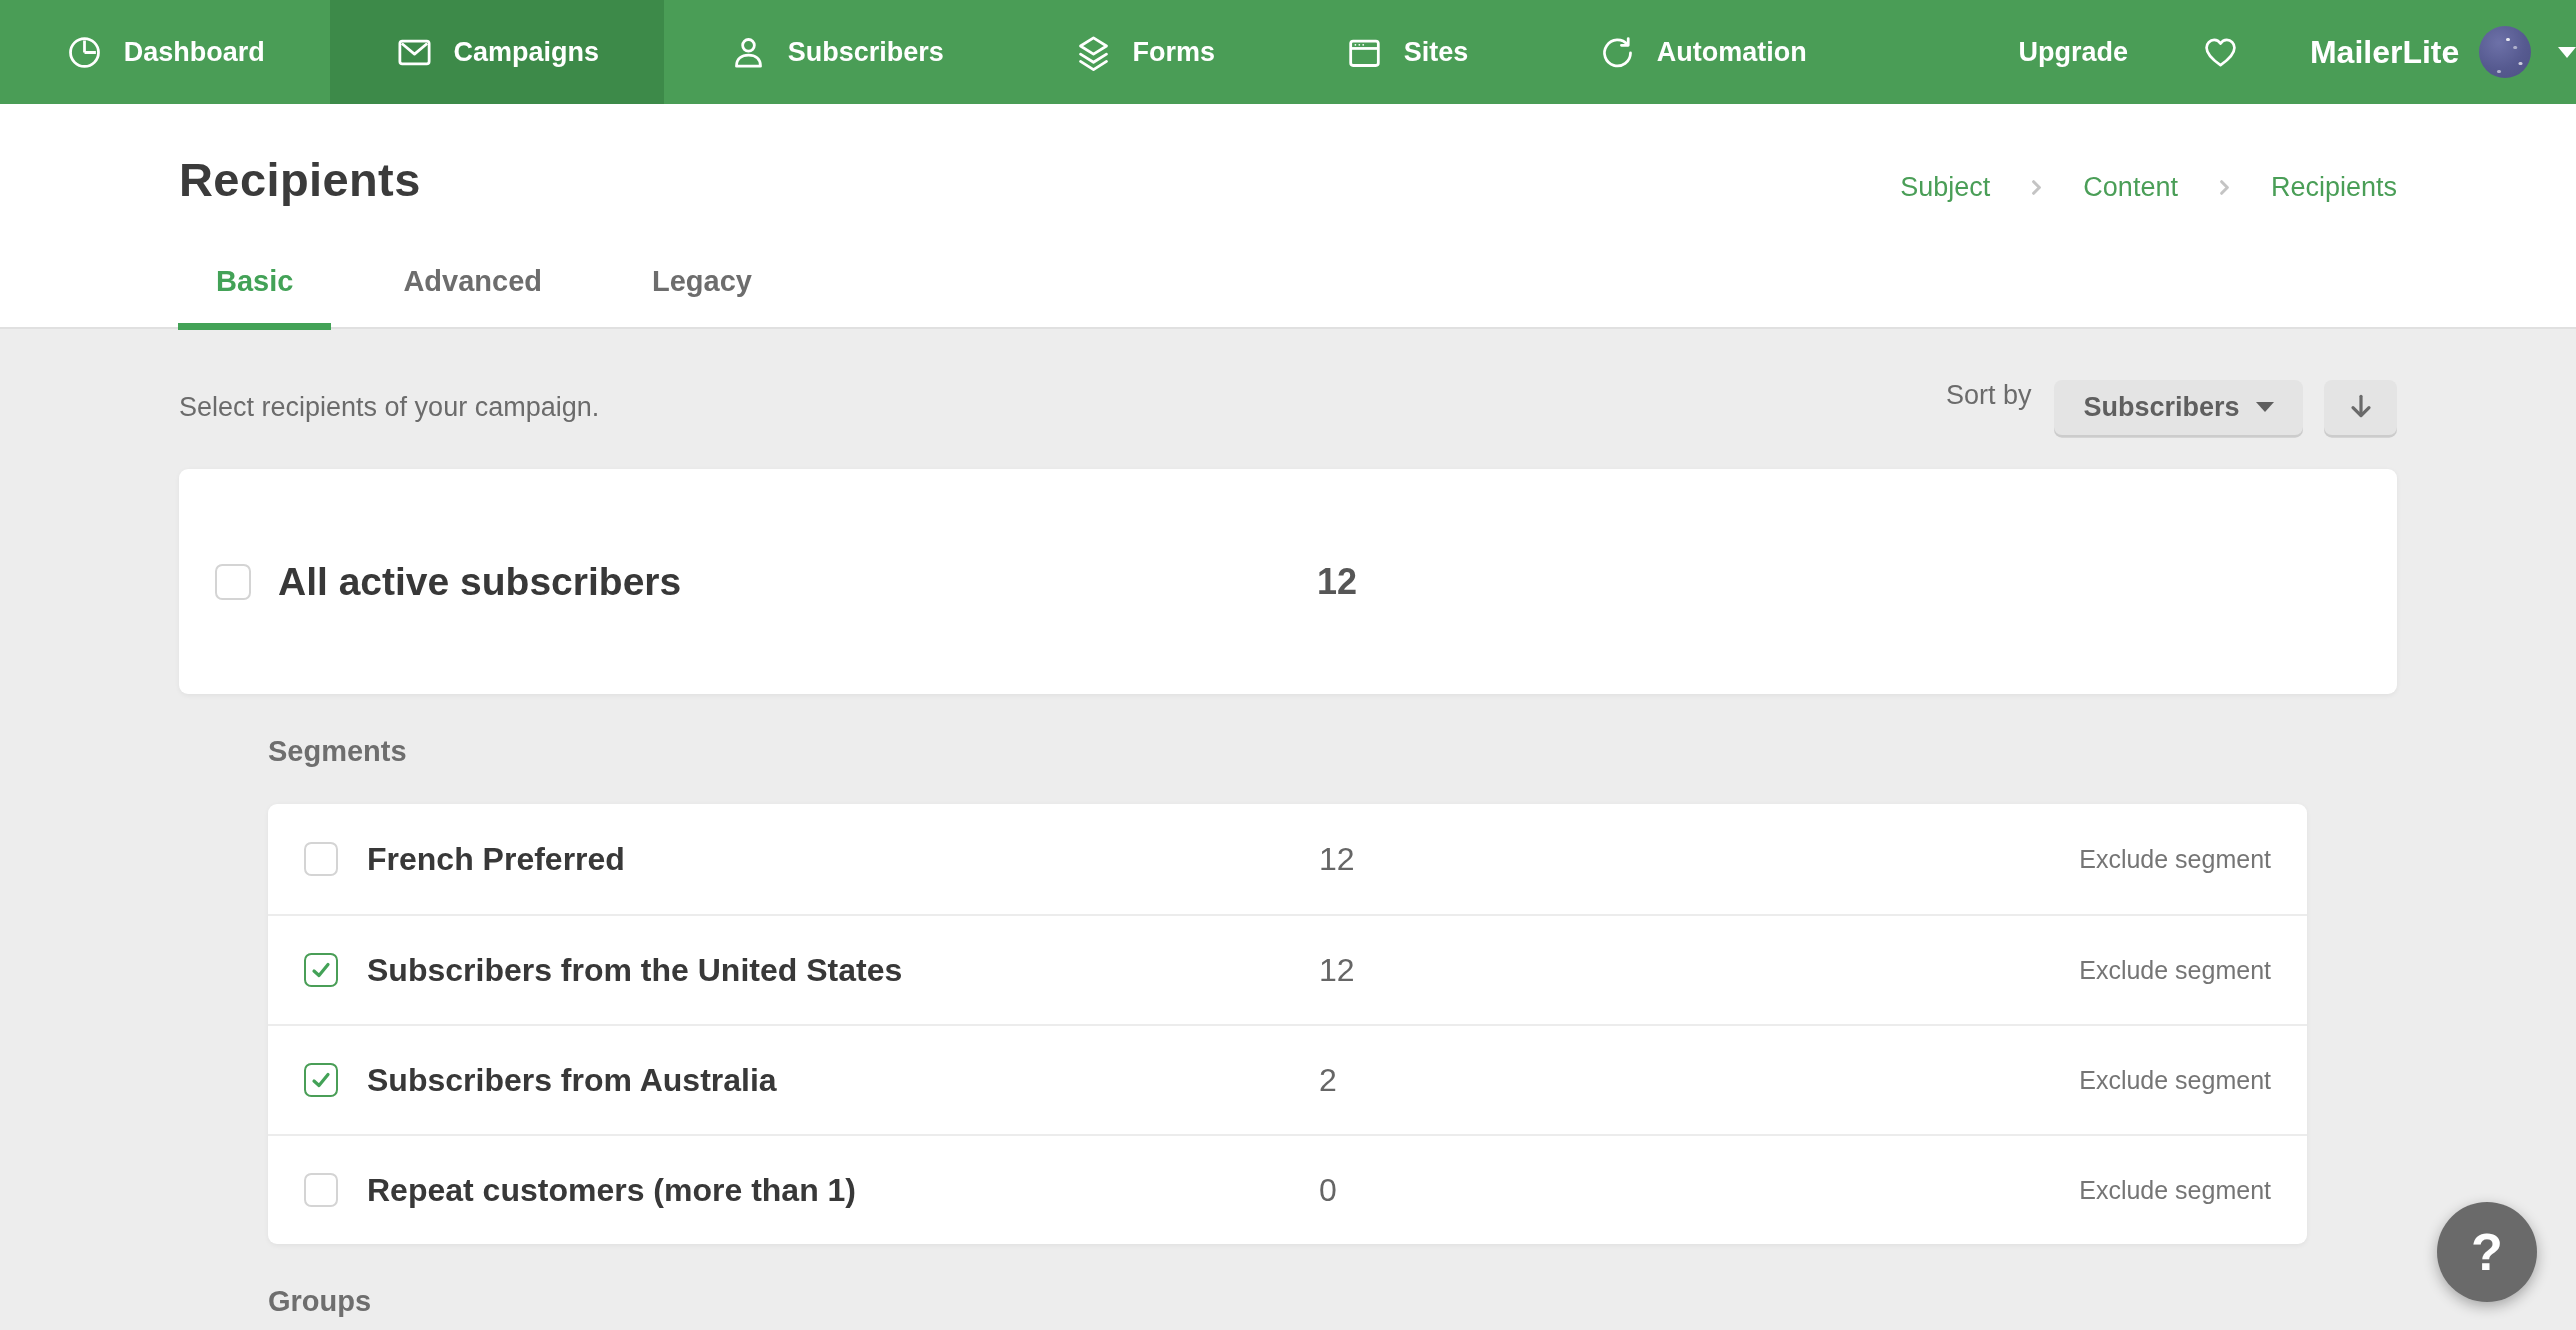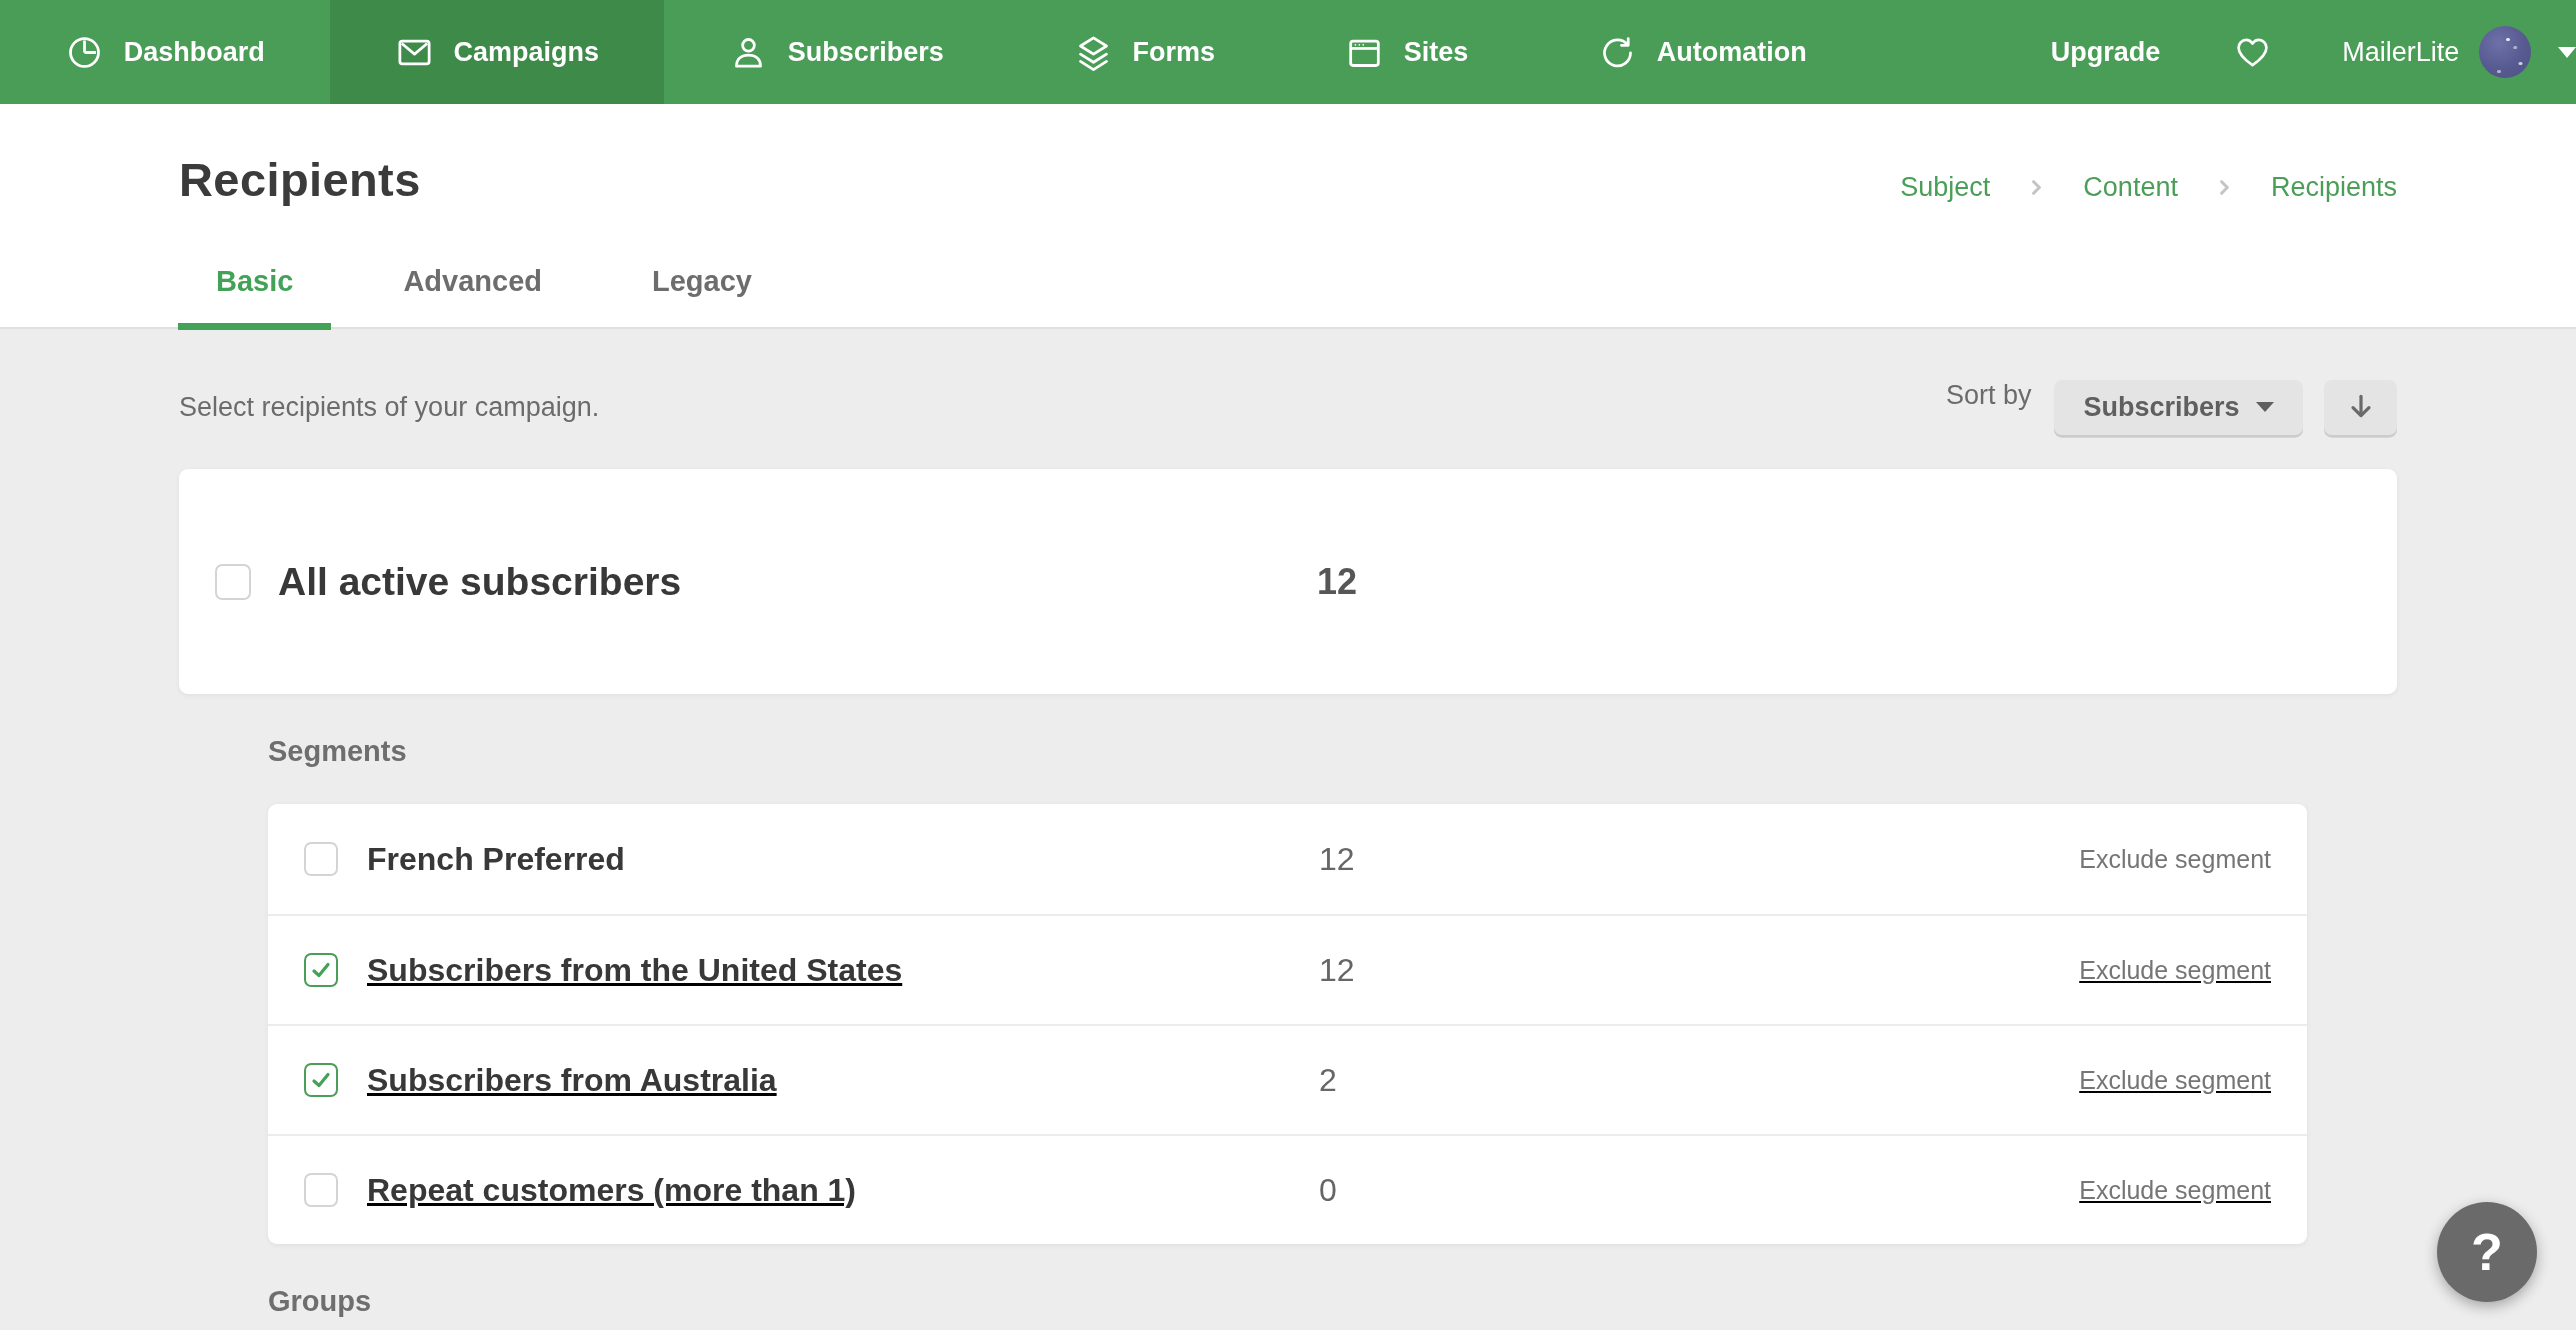--- a/index.html
+++ b/index.html
@@ -21,21 +21,21 @@
     display:flex; align-items:center; gap:19.7px;
     padding:0 65px; color:#fff; font-weight:bold; font-size:27px;
     cursor:pointer; white-space:nowrap;
   }
   .nav-item.active { background:#3d8a49; }
   .nav-item svg { width:39px; height:39px; flex:0 0 auto; }
   .nav-right { margin-left:auto; display:flex; align-items:center; }
   .upgrade { color:#fff; font-weight:bold; font-size:27px; margin-right:73px; cursor:pointer; }
   .heart-wrap { margin-right:70px; cursor:pointer; display:flex; align-items:center; }
   .heart-wrap svg { width:39px; height:38px; }
-  .brand { color:#fff; font-weight:normal; font-size:27px; margin-right:19.7px; }
+  .brand { color:#fff; font-weight:bold; font-size:32px; margin-right:19.7px; }
   .avatar {
     width:52px; height:52px; border-radius:50%;
     background:radial-gradient(circle at 38% 32%, #6d71a8 0%, #565a90 55%, #4d5184 100%);
     margin-right:27px; position:relative; cursor:pointer;
   }
   .avatar::after {
     content:""; position:absolute; width:3.6px; height:3.6px; border-radius:50%;
     background:rgba(255,255,255,.85); top:11.6px; left:27px;
     box-shadow:12.5px 24px 0 rgba(255,255,255,.7), -9px 32px 0 rgba(255,255,255,.55), 7.2px 8px 0 rgba(255,255,255,.5);
   }
@@ -114,21 +114,21 @@
   .section-label { margin:41px 0 0 89px; font-size:29px; font-weight:bold; color:#6e6e6e; }
 
   .card-segments {
     margin:36px 0 0 89px; width:2039px; background:#fff; border-radius:9px;
     box-shadow:0 1.8px 5.4px rgba(0,0,0,.05); overflow:hidden;
   }
   .seg-row {
     height:110px; display:flex; align-items:center; padding:0 36px;
     position:relative; cursor:pointer;
   }
-  .seg-row + .seg-row { border-top:2.7px solid #ececec;text-decoration:underline; }
+  .seg-row + .seg-row { border-top:2.7px solid #ececec; }
   .seg-row .row-label { margin-left:29px; font-size:32px; font-weight:bold; color:#383838; }
   .seg-row .row-count { position:absolute; left:1051px; font-size:32px; color:#666; }
   .seg-row .row-action { margin-left:auto; font-size:25px; color:#757575; cursor:pointer; }
 
   .card-groups {
     margin:25px 0 0 89px; width:2030px; height:39px;
     background:#fff; border-radius:9px 9px 0 0;
     box-shadow:0 -1.8px 4.5px rgba(0,0,0,.03);
   }
 

